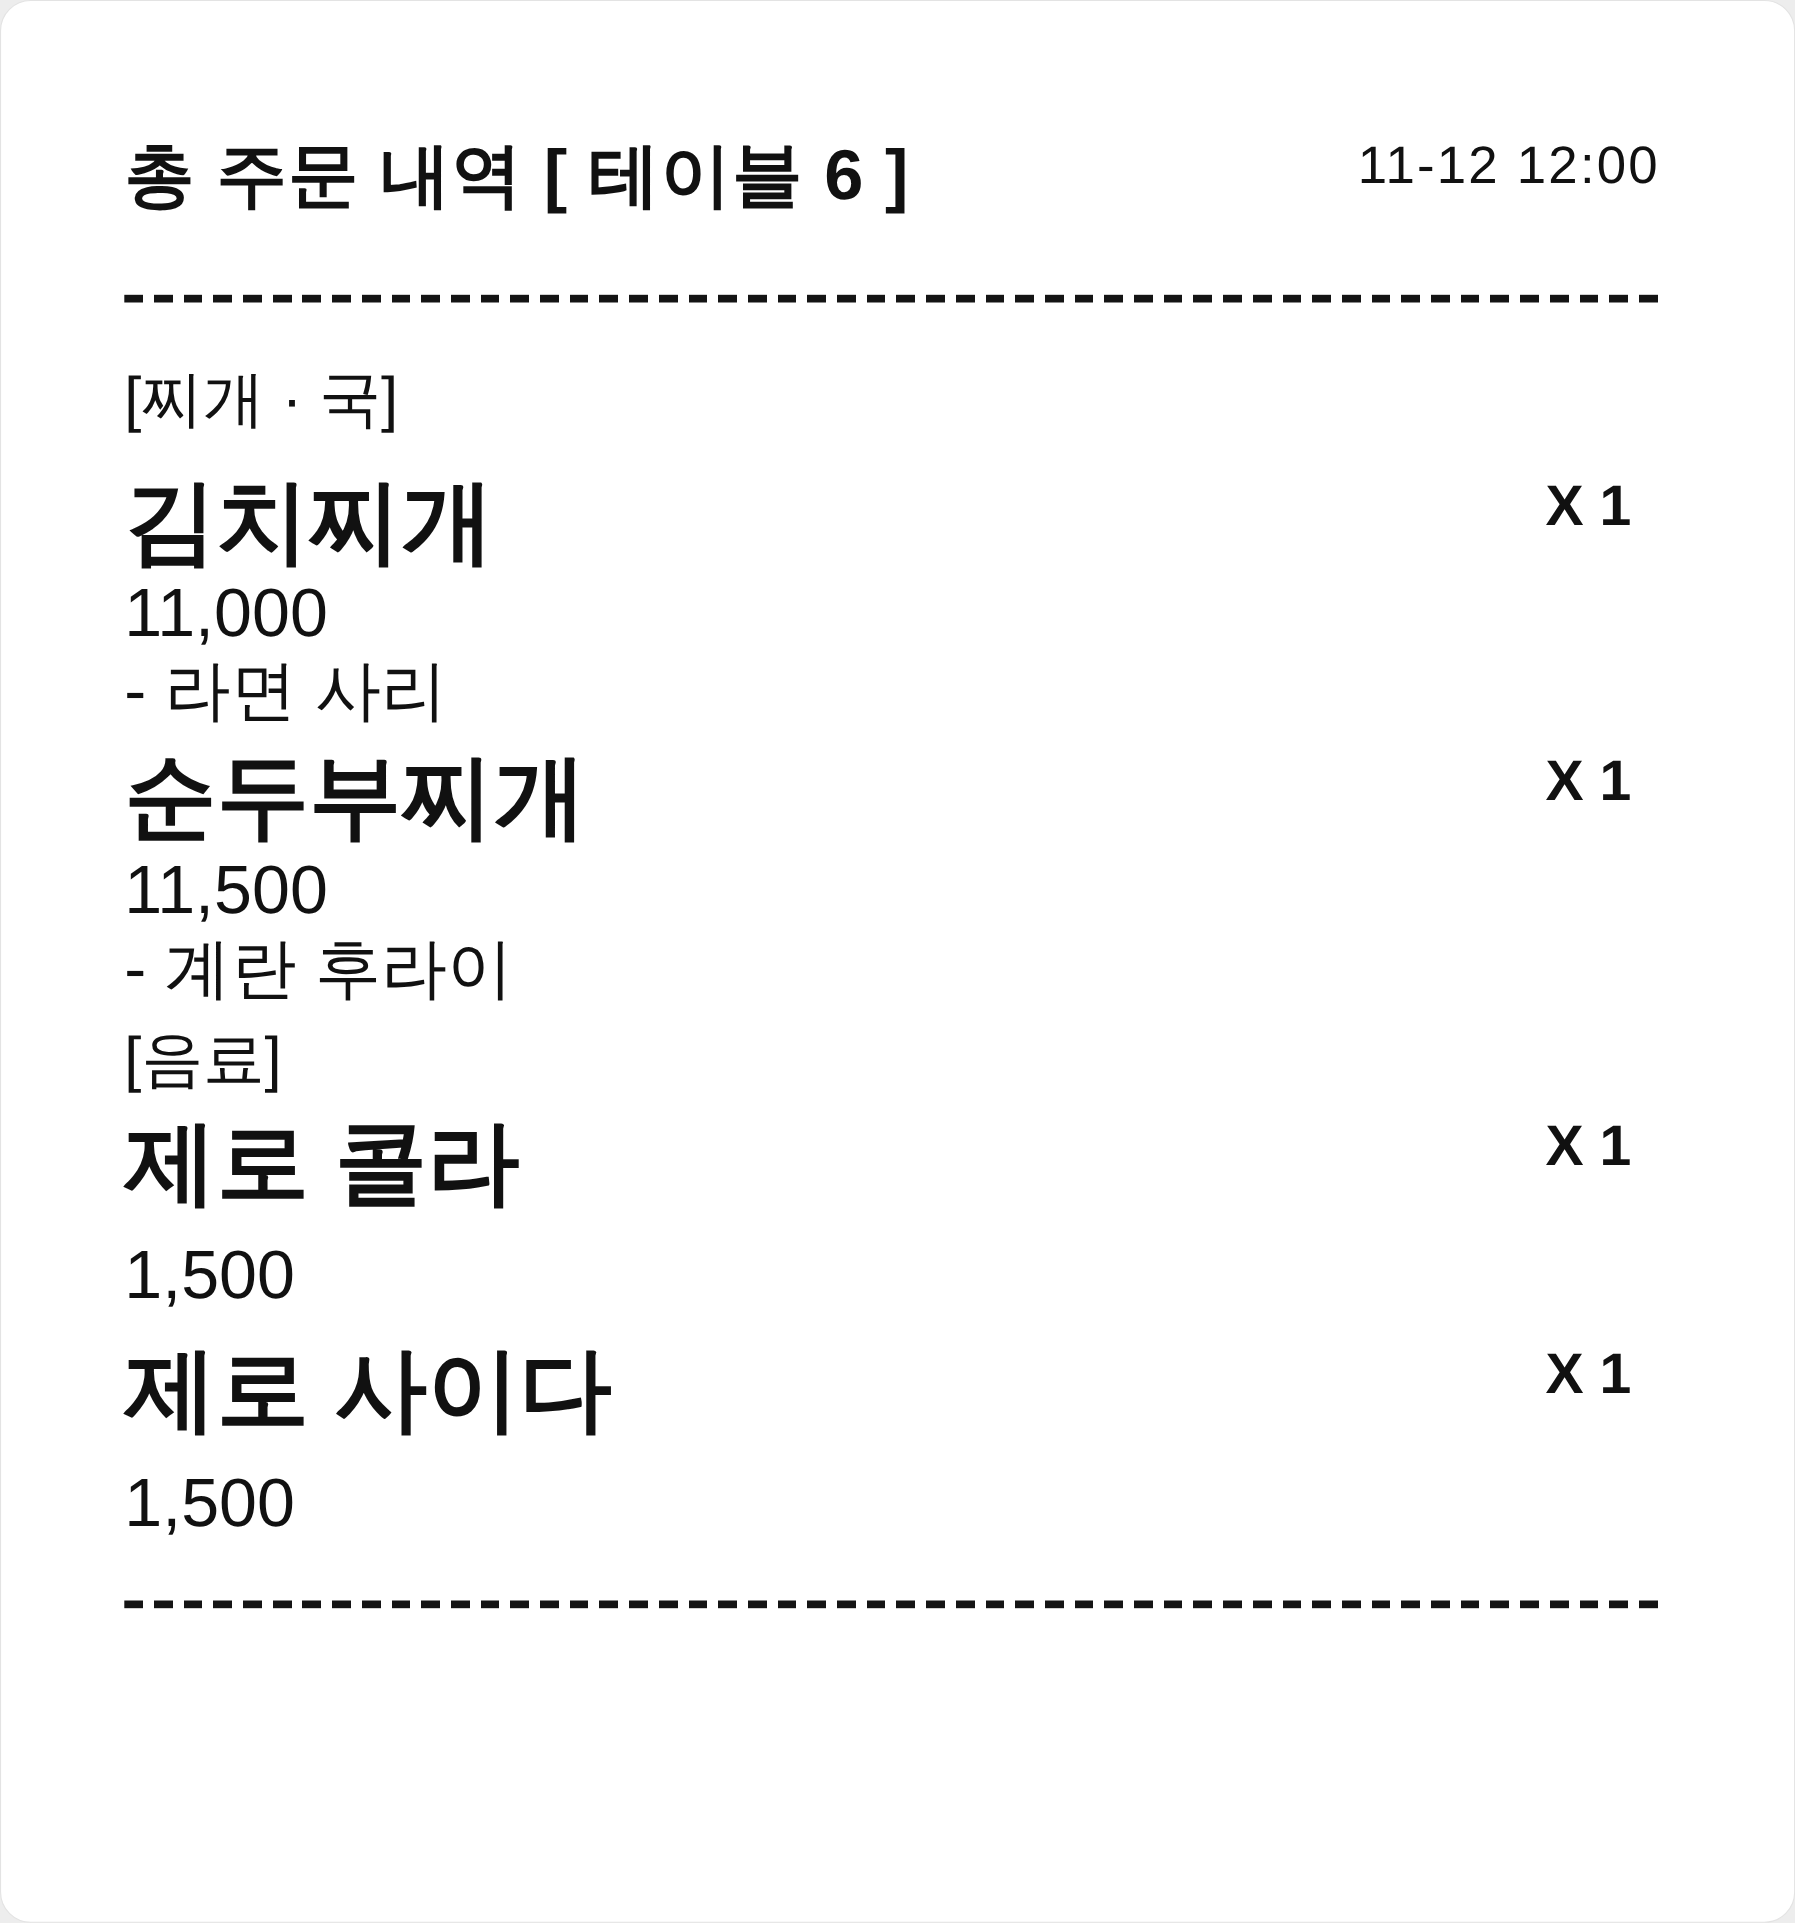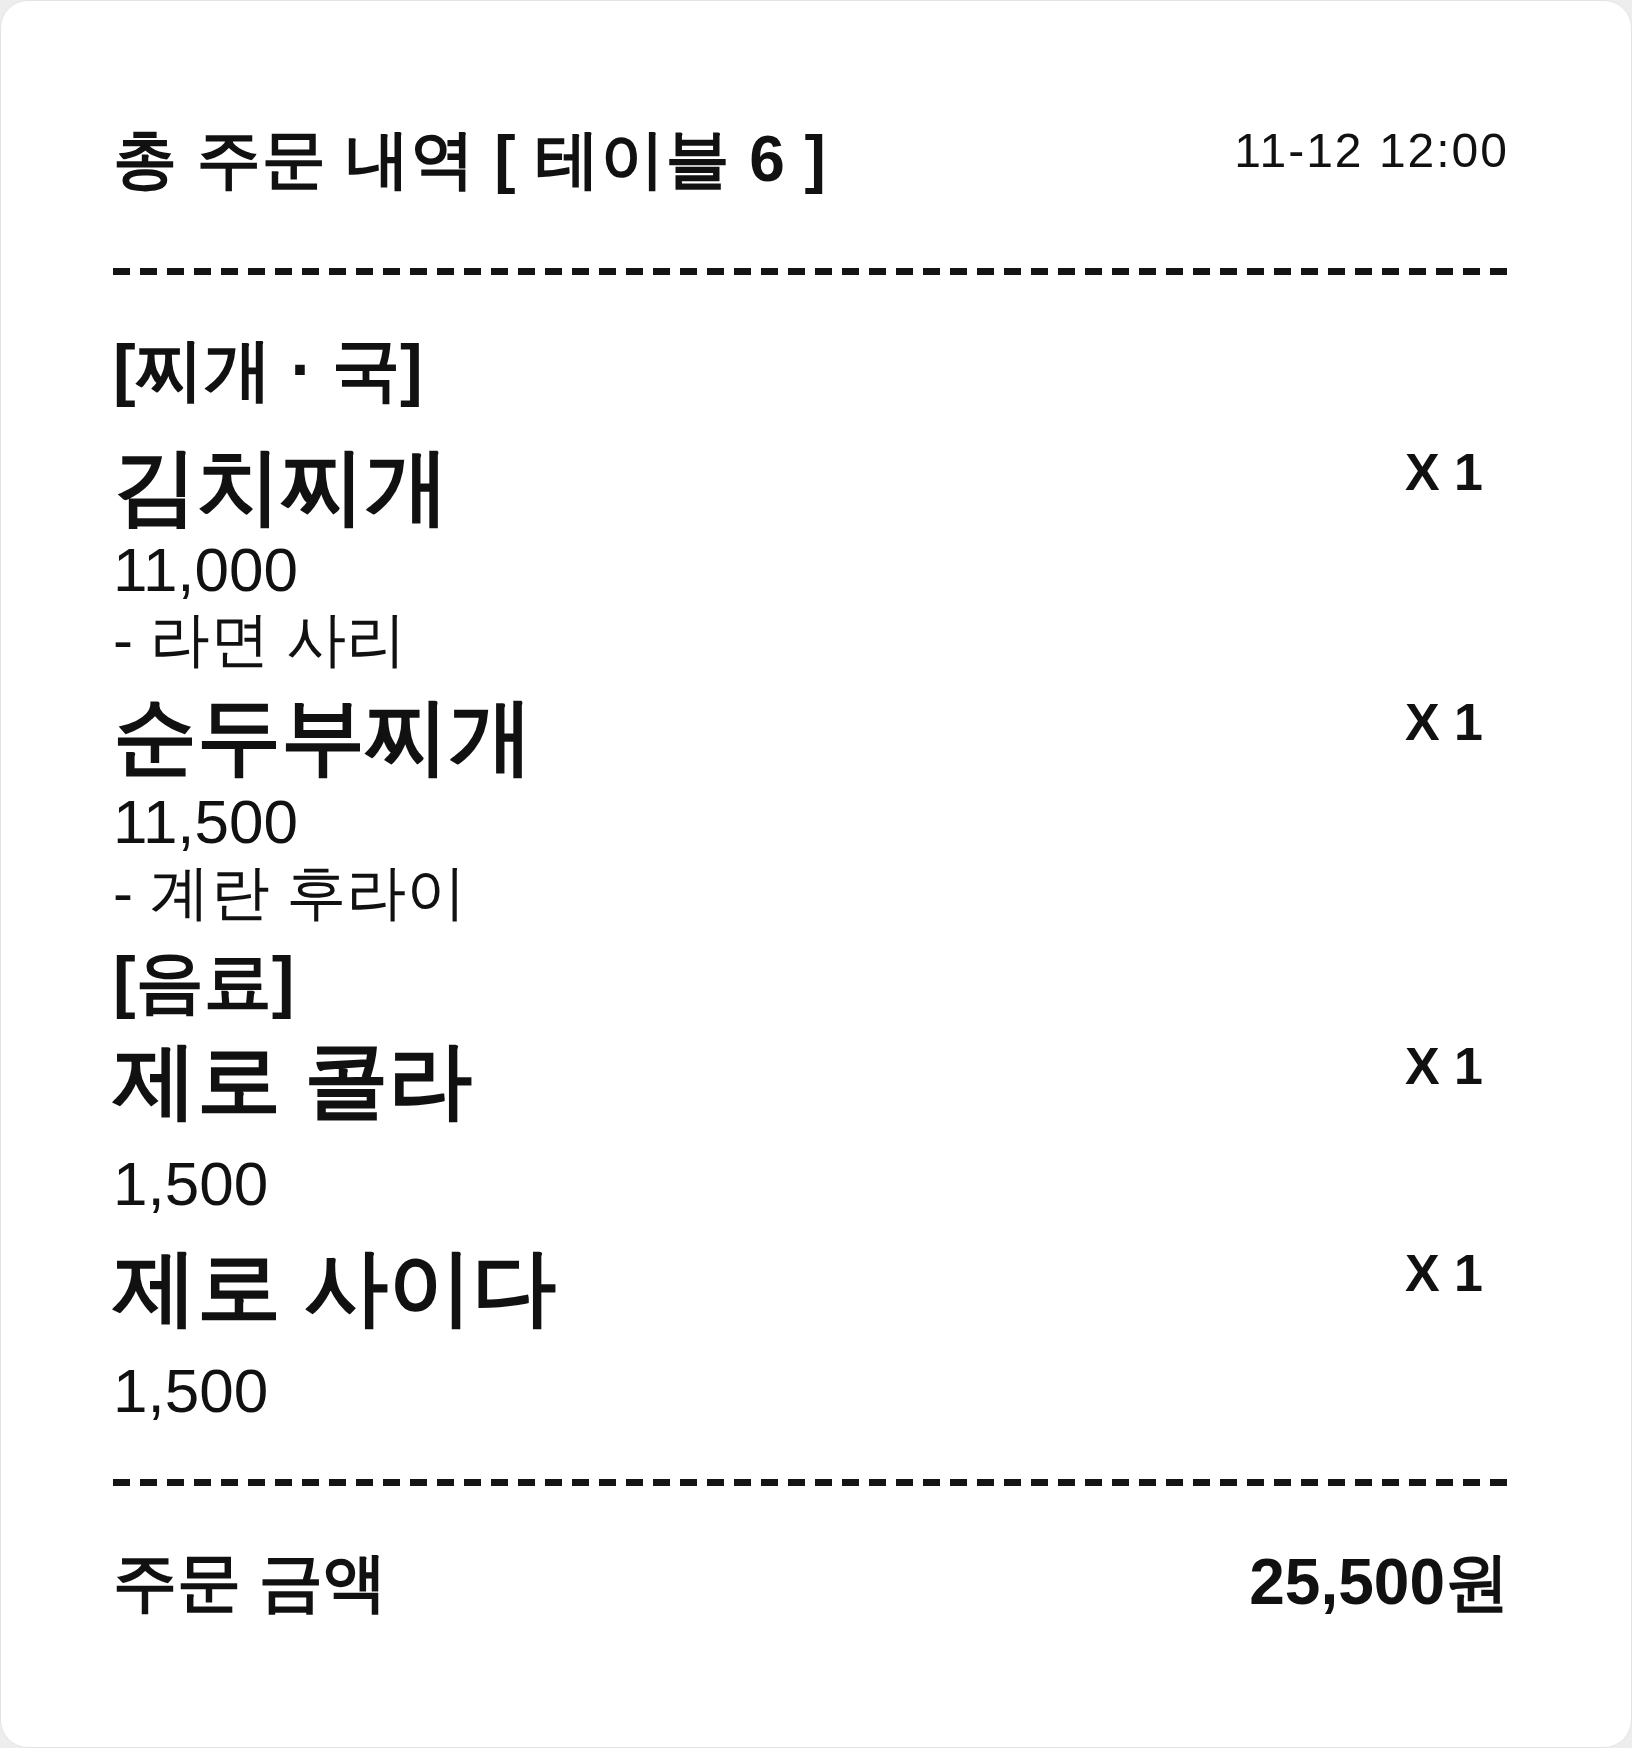--- a/index.html
+++ b/index.html
@@ -24,21 +24,21 @@
   .row { display: flex; justify-content: space-between; align-items: flex-start; }
   .header-row { line-height: 1; }
   .header-title { font-size: 64px; font-weight: 700; letter-spacing: 1px; }
   .header-datetime { font-size: 48px; font-weight: 500; letter-spacing: 2px; }
   .divider {
     height: 7px;
     background: repeating-linear-gradient(to right, #141414 0 17px, transparent 17px 27px);
   }
   .divider-top { margin-top: 77px; }
   .divider-bottom { margin-top: 57px; }
-  .section-label { font-size: 68px; font-weight: 700; line-height: 1; }
+  .section-label { font-size: 56px; font-weight: 400; line-height: 1; }
   .item-row { line-height: 1; }
   .item-name { font-size: 84px; font-weight: 700; line-height: 1; }
   .item-qty { font-size: 52px; font-weight: 600; line-height: 1; padding-right: 26px; padding-top: 2px; }
   .price-line { font-size: 62px; font-weight: 500; line-height: 1; text-align: left; }
   .option-line { font-size: 60px; font-weight: 400; line-height: 1; }
   .total-row { line-height: 1; margin-top: 64px; }
   .total-label { font-size: 64px; font-weight: 700; }
   .total-amount { font-size: 64px; font-weight: 600; }
 </style>
 </head>
@@ -78,18 +78,14 @@
   <div class="price-line" style="margin-top:31px">1,500</div>
 
   <div class="row item-row" style="margin-top:30px">
     <span class="item-name">제로 사이다</span>
     <span class="item-qty">X 1</span>
   </div>
   <div class="price-line" style="margin-top:31px">1,500</div>
 
   <div class="divider divider-bottom"></div>
 
-  <div class="row total-row">
-    <span class="total-label">주문 금액</span>
-    <span class="total-amount">25,500원</span>
-  </div>
 
 </div>
 
 </body></html>

